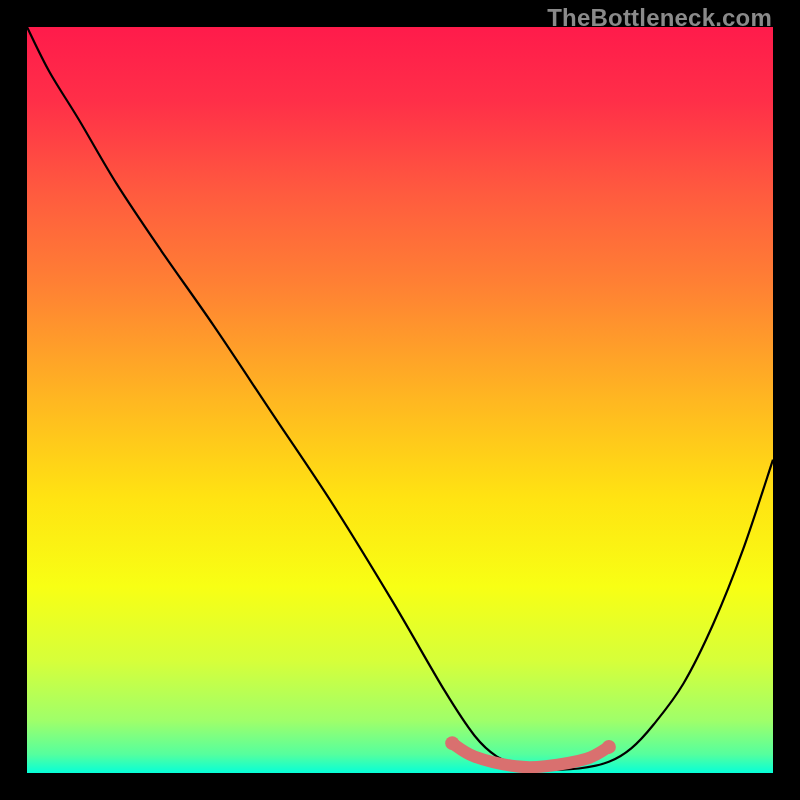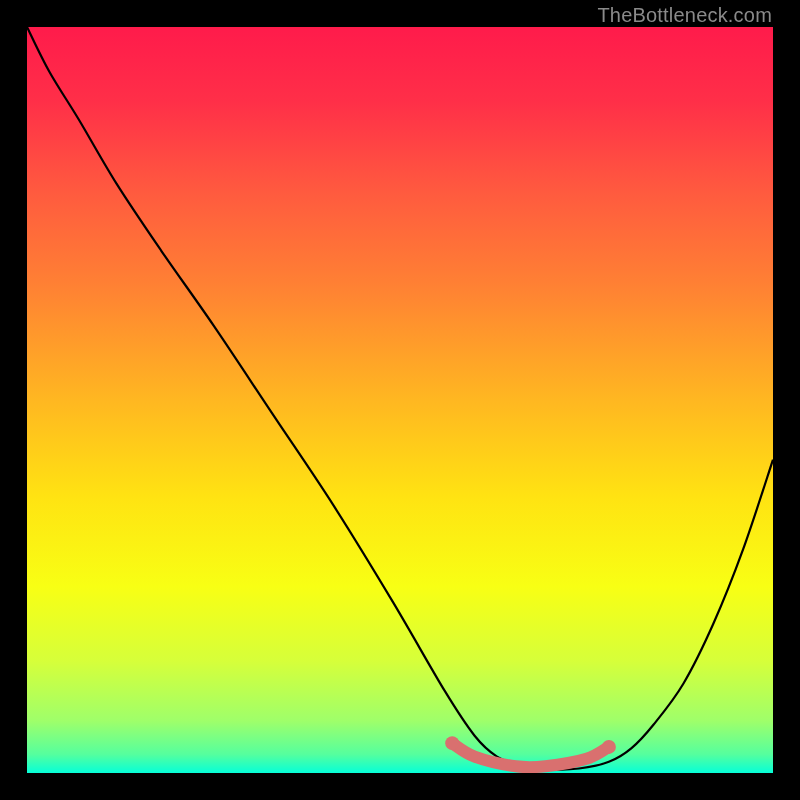--- a/index.html
+++ b/index.html
@@ -36,22 +36,22 @@
     left: 0;
     top: 0;
     width: 746px;
     height: 746px;
   }
   .watermark {
     position: absolute;
     top: 4px;
     right: 28px;
     font-family: Arial, Helvetica, sans-serif;
-    font-size: 20px;
-    font-weight: normal;
+    font-size: 24px;
+    font-weight: bold;
     color: #8a8a8a;
     letter-spacing: 0.2px;
   }
 </style>
 </head>
 <body>
 <div class="frame">
 
   <div class="plot-area">
     <svg class="gradient" viewBox="0 0 746 746" preserveAspectRatio="none">

